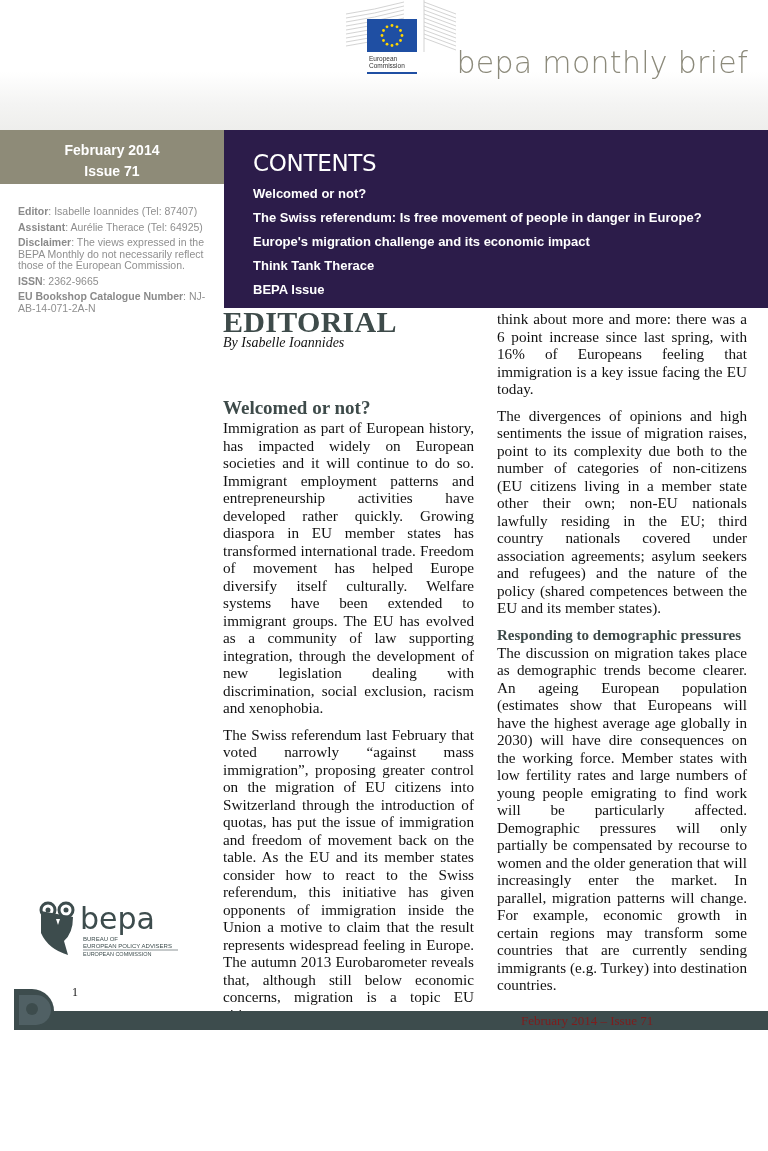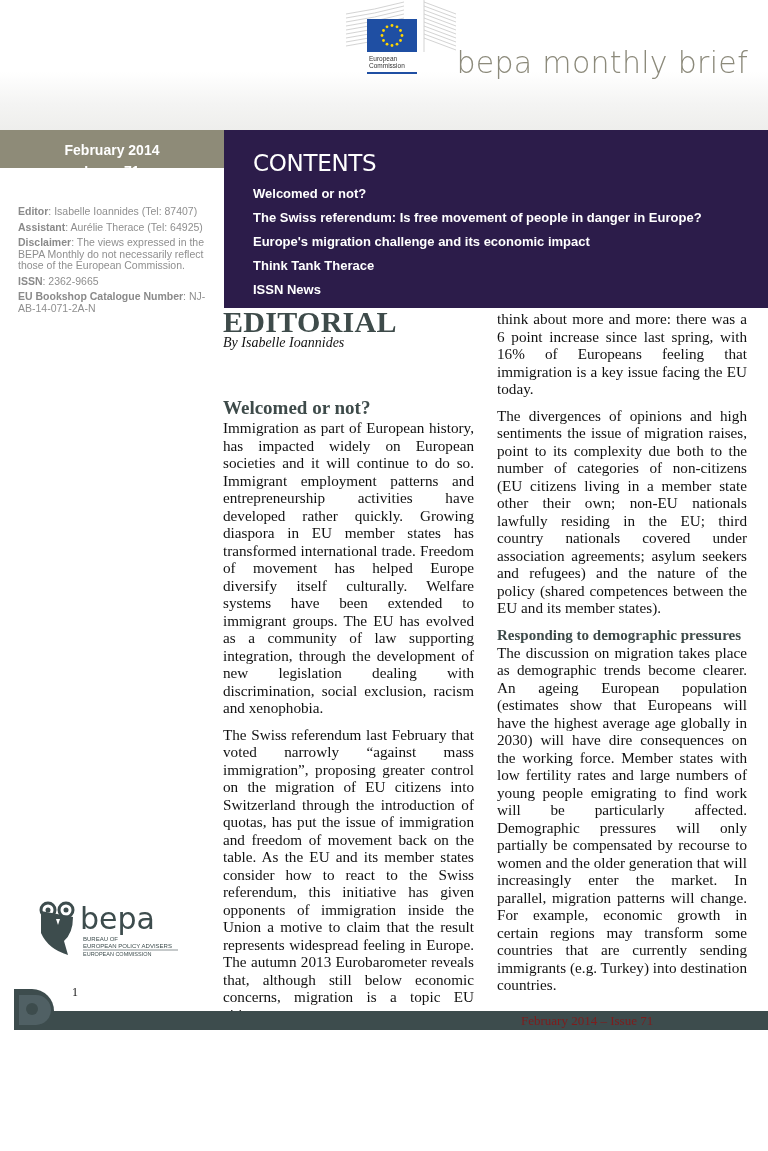--- a/index.html
+++ b/index.html
@@ -24,21 +24,21 @@
   }
   .ec-underline { position: absolute; left: 23px; top: 72px; width: 50px; height: 2px; background: #1f4fa3; }
   .brief-title {
     position: absolute; right: 20px; top: 45px;
     font-family: "DejaVu Sans", sans-serif; font-size: 30px; font-weight: 300;
     color: #8c8a7b; letter-spacing: 0.3px;
   }
 
   
   .issue-box {
-    position: absolute; left: 0; top: 130px; width: 224px; height: 38px;
+    position: absolute; left: 0; top: 130px; width: 224px; height: 54px;
     background: #8e8b78; color: #fff; text-align: center;
     font-family: "Liberation Sans", sans-serif; font-weight: bold; font-size: 14px;
     padding-top: 10px; line-height: 21px;
   }
 
   
   .contents {
     position: absolute; left: 224px; top: 130px; width: 644px; height: 178px;
     background: #2c1c4a; color: #fff; font-family: "Liberation Sans", sans-serif;
   }
@@ -177,21 +177,21 @@
   </div>
   <div class="toc-item" style="top:101px">
     <span>Europe's migration challenge and its economic impact</span>
     <span>5</span>
   </div>
   <div class="toc-item" style="top:125px">
     <span>Think Tank Therace</span>
     <span>7</span>
   </div>
   <div class="toc-item" style="top:149px">
-    <span>ISSN News</span>
+    <span>BEPA Issue</span>
     <span>9</span>
   </div>
 </div>
 
 <div class="sidebar-info">
   <p><b>Editor</b><span>: Isabelle Ioannides (Tel: 87407)</span></p>
   <p><b>Assistant</b><span>: Aurélie Therace (Tel: 64925)</span></p>
   <p><b>Disclaimer</b><span>: The views expressed in the BEPA Monthly do not necessarily reflect those of the European Commission.</span></p>
   <p><b>ISSN</b><span>: 2362-9665</span></p>
   <p><b>EU Bookshop Catalogue Number</b><span>: NJ-AB-14-071-2A-N</span></p>

